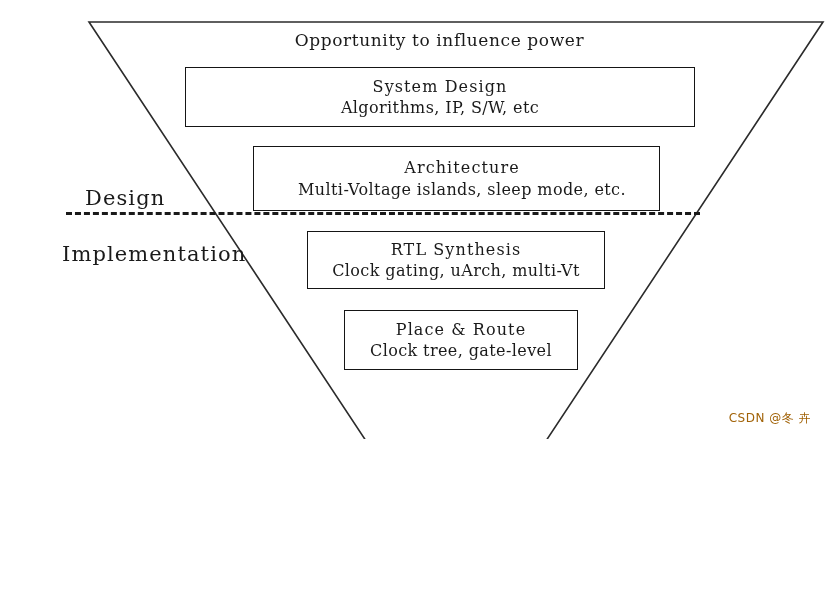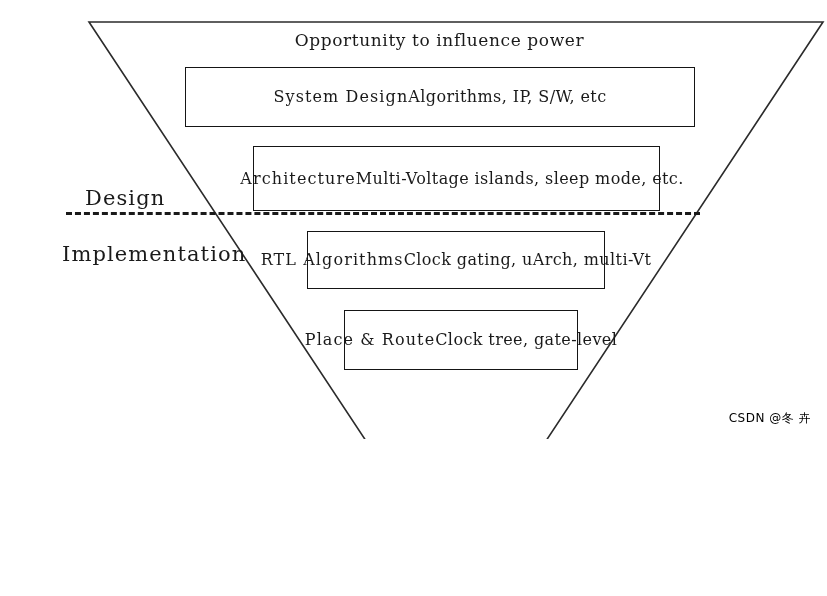--- a/index.html
+++ b/index.html
@@ -32,21 +32,21 @@
     font-size: 17px;
     letter-spacing: 0.6px;
     white-space: nowrap;
   }
   .stage-box {
     position: absolute;
     box-sizing: border-box;
     border: 1.4px solid #151515;
     background: #ffffff;
     display: flex;
-    flex-direction: row;
+    flex-direction: column;
     align-items: center;
     justify-content: center;
     text-align: center;
     line-height: 1.32;
   }
   .stage-line {
     white-space: nowrap;
     font-size: 16px;
     letter-spacing: 0.4px;
   }
@@ -75,21 +75,21 @@
     white-space: nowrap;
   }
   #label-design { left: 85px; top: 186px; }
   #label-implementation { left: 62px; top: 242px; }
 
   .watermark {
     position: absolute;
     right: 16px;
     bottom: 12px;
     font-size: 12px;
-    color: #000000;
+    color: #a16207;
     font-family: "DejaVu Sans", "Liberation Sans", sans-serif;
     letter-spacing: 0.5px;
     white-space: nowrap;
   }
 </style>
 </head>
 <body>
 
 <div id="canvas">
 
@@ -103,21 +103,21 @@
     <div class="stage-line title-line">System Design</div>
     <div class="stage-line">Algorithms, IP, S/W, etc</div>
   </div>
 
   <div class="stage-box" id="box-architecture">
     <div class="stage-line title-line">Architecture</div>
     <div class="stage-line">Multi-Voltage islands, sleep mode, etc.</div>
   </div>
 
   <div class="stage-box" id="box-rtl">
-    <div class="stage-line title-line">RTL Algorithms</div>
+    <div class="stage-line title-line">RTL Synthesis</div>
     <div class="stage-line">Clock gating, uArch, multi-Vt</div>
   </div>
 
   <div class="stage-box" id="box-pnr">
     <div class="stage-line title-line">Place &amp; Route</div>
     <div class="stage-line">Clock tree, gate-level</div>
   </div>
 
 
   <div class="divider-line"></div>

